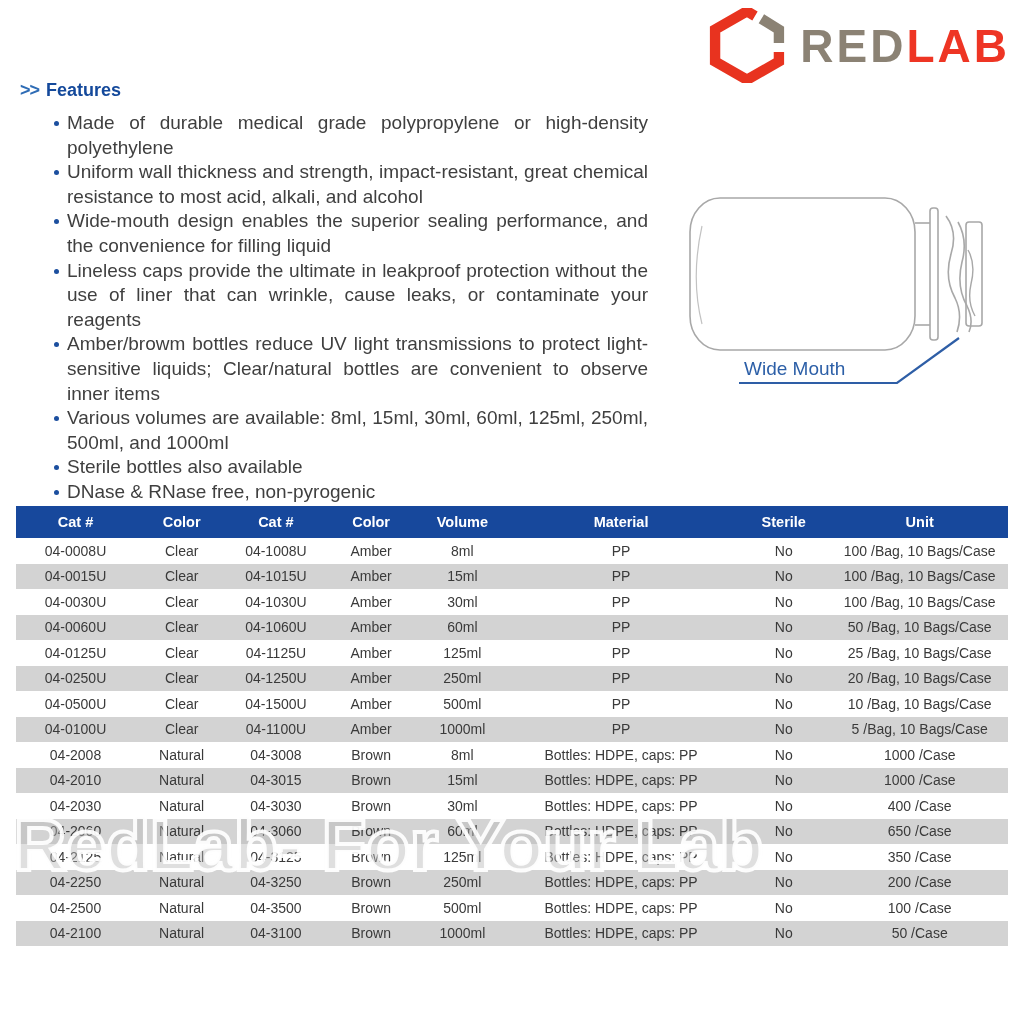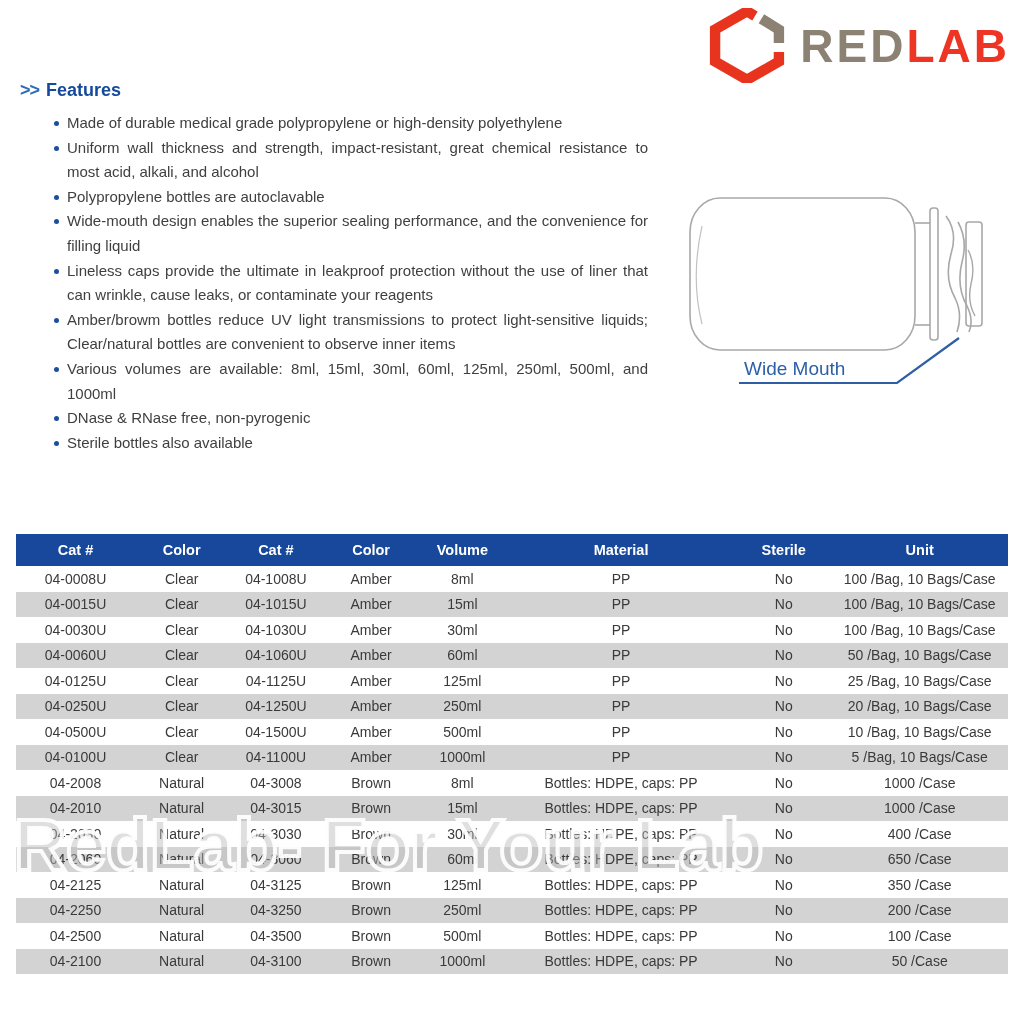--- a/index.html
+++ b/index.html
@@ -14,32 +14,32 @@
   .logo-icon svg { display:block; }
   .logo-text { font-size:46px; font-weight:bold; letter-spacing:3px; line-height:74px; white-space:nowrap; }
   .logo-text .red-part { color:#8b8274; }
   .logo-text .lab-part { color:#ee3524; }
 
   
   .features { position:absolute; left:20px; top:80px; width:650px; }
   .features-heading { font-size:18px; font-weight:bold; color:#14499b; }
   .features-heading .chev { color:#2e6cb5; margin-right:7px; letter-spacing:-1px; }
   .features-list { list-style:none; margin:10px 0 0 34px; width:594px;
-    font-size:15px; line-height:24.6px; color:#3f3f3f; text-align:justify; }
+    font-size:19px; line-height:24.6px; color:#3f3f3f; text-align:justify; }
   .features-list li { position:relative; padding-left:13px; }
   .features-list .dot { position:absolute; left:0; top:10px; width:5px; height:5px;
     border-radius:50%; background:#1c4f9f; }
 
   
   .illustration { position:absolute; left:682px; top:192px; width:332px; height:205px; }
   .illustration svg { display:block; width:100%; height:100%; }
 
   
   .product-table { position:absolute; left:16px; top:506px; width:992px;
-    border-collapse:collapse; table-layout:fixed; text-align:center;margin-top:28px; }
+    border-collapse:collapse; table-layout:fixed; text-align:center; }
   .product-table th { background:#17489c; color:#ffffff; height:32px;
     font-size:14.5px; font-weight:bold; }
   .product-table td { height:25.5px; font-size:14px; color:#3a3a3a; padding:0 3px;
     overflow:hidden; white-space:nowrap; }
   .product-table tr.alt td { background:#d3d3d3; }
 
   
   .watermark { position:absolute; left:14px; top:804px; width:1004px; height:102px;
     font-size:72px; font-weight:bold; white-space:nowrap; overflow:hidden;
     color:transparent; -webkit-text-stroke:4px rgba(255,255,255,0.92);
@@ -59,27 +59,26 @@
       </svg>
     </span>
     <span class="logo-text"><span class="red-part">RED</span><span class="lab-part">LAB</span></span>
   </div>
 
   <div class="features">
     <div class="features-heading"><span class="chev">&gt;&gt;</span><span>Features</span></div>
     <ul class="features-list">
         <li><span class="dot"></span><span>Made of durable medical grade polypropylene or high-density polyethylene</span></li>
         <li><span class="dot"></span><span>Uniform wall thickness and strength, impact-resistant, great chemical resistance to most acid, alkali, and alcohol</span></li>
-        <li><span class="dot"></span><span>Polypropylene bottles are autoclavable</span></li>
         <li><span class="dot"></span><span>Wide-mouth design enables the superior sealing performance, and the convenience for filling liquid</span></li>
         <li><span class="dot"></span><span>Lineless caps provide the ultimate in leakproof protection without the use of liner that can wrinkle, cause leaks, or contaminate your reagents</span></li>
         <li><span class="dot"></span><span>Amber/browm bottles reduce UV light transmissions to protect light-sensitive liquids; Clear/natural bottles are convenient to observe inner items</span></li>
         <li><span class="dot"></span><span>Various volumes are available: 8ml, 15ml, 30ml, 60ml, 125ml, 250ml, 500ml, and 1000ml</span></li>
+        <li><span class="dot"></span><span>Sterile bottles also available</span></li>
         <li><span class="dot"></span><span>DNase &amp; RNase free, non-pyrogenic</span></li>
-        <li><span class="dot"></span><span>Sterile bottles also available</span></li>
       </ul>
   </div>
 
   <div class="illustration">
     <svg viewBox="0 0 332 205">
 
       <rect x="8" y="6" width="225" height="152" rx="30" ry="34" fill="none" stroke="#a8a8a8" stroke-width="1.6"></rect>
       <path d="M 20,34 C 12,70 12,100 20,132" fill="none" stroke="#c2c2c2" stroke-width="1.2"></path>
 
       <line x1="233" y1="31" x2="248" y2="31" stroke="#a8a8a8" stroke-width="1.6"></line>

